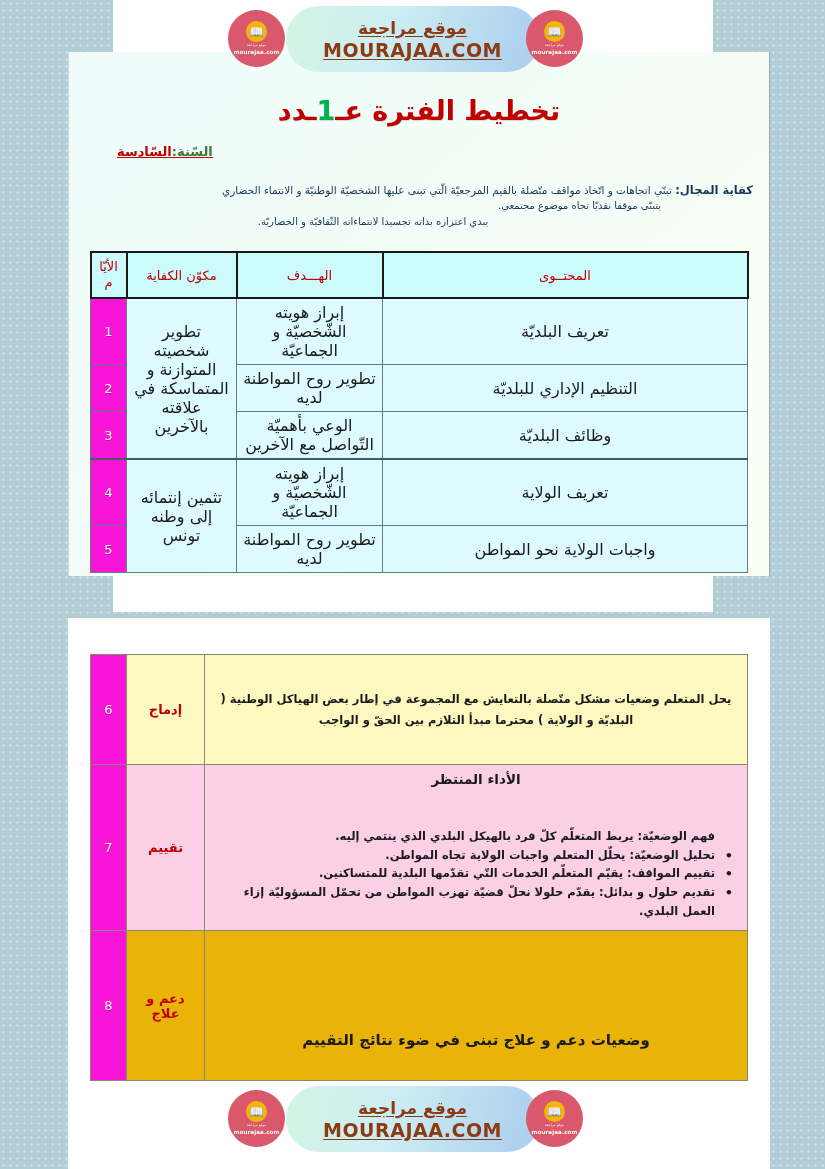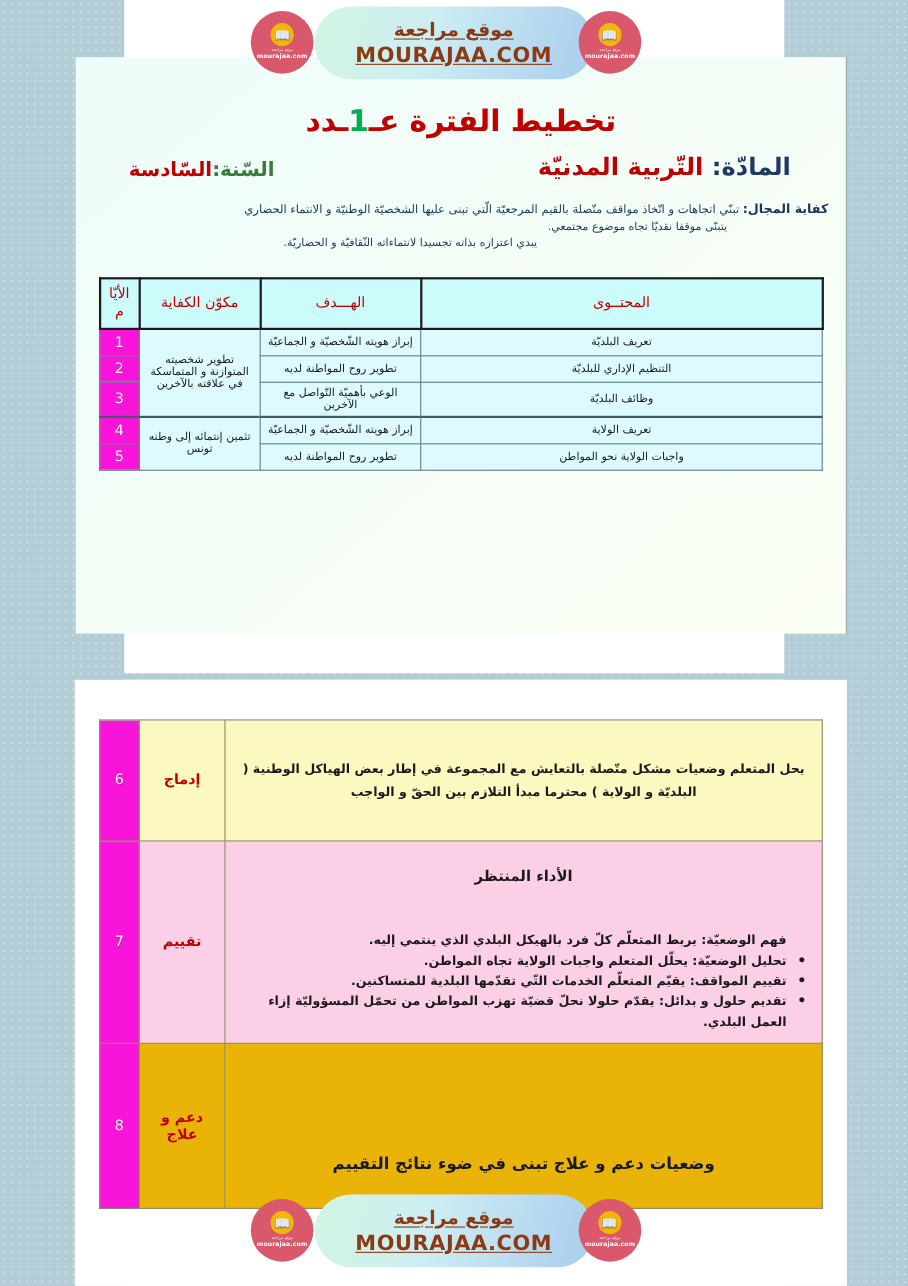--- a/index.html
+++ b/index.html
@@ -74,23 +74,24 @@
     top: 0;
     font-size: 22px;
     font-weight: bold;
     color: #c00000;
   }
   .subject .label { color: #1f3864; }
   .year {
     position: absolute;
     left: 36px;
     top: 4px;
-    font-size: 18px;
+    font-size: 13px;
     font-weight: bold;
     color: #c00000;
+    text-decoration: underline;
   }
   .year .label { color: #3a7a3a; }
 
   
   .competency {
     margin-top: 6px;
     padding: 0 4px;
     color: #17365d;
   }
   .comp-row { font-size: 10.5px; line-height: 1.45; }
@@ -117,21 +118,21 @@
     background: #ccfbfb;
     color: #c00000;
     font-size: 13px;
     font-weight: normal;
     height: 46px;
     border: 2px solid #1a1a1a;
   }
   .tbl tbody td {
     background: #ddfaff;
     color: #1a1a1a;
-    font-size: 10px;
+    font-size: 16px;
   }
   .col-num     { width: 36px; }
   .col-comp    { width: 110px; }
   .col-goal    { width: 146px; }
   .col-content { width: 365px; }
 
   .cell-num {
     background: #f914d9 !important;
     color: #ffffff !important;
     font-size: 13px !important;
@@ -318,24 +319,20 @@
 
 <div class="sheet" id="sheet-one"></div>
 
 <div class="doc-body">
 
   <div class="main-title">
     <span>تخطيط الفترة عـ</span><span class="num">1</span><span>ـدد</span>
   </div>
 
   <div class="subject-line">
-    <div class="subject">
-      <span class="label">المادّة:</span>
-      <span>التّربية المدنيّة</span>
-    </div>
     <div class="year">
       <span class="label">السّنة:</span><span>السّادسة</span>
     </div>
   </div>
 
   <div class="competency">
     <div class="comp-row comp-main">
       <span class="k">كفاية المجال:</span>
       <span>تبنّي اتجاهات و اتّخاذ مواقف متّصلة بالقيم المرجعيّة الّتي تبنى عليها الشخصيّة الوطنيّة و الانتماء الحضاري</span>
     </div>
@@ -405,21 +402,21 @@
     <tbody>
       <tr class="row-integration">
         <td style="height:110px;">
           <div class="integration-text">يحل المتعلم وضعيات مشكل متّصلة بالتعايش مع المجموعة في إطار بعض الهياكل الوطنية ( البلديّة و الولاية ) محترما مبدأ التلازم بين الحقّ و الواجب</div>
         </td>
         <td class="t2-lbl-cell">إدماج</td>
         <td class="t2-num-cell">6</td>
       </tr>
 
       <tr class="row-assess">
-        <td style="height:139px; padding:24px 14px 10px 14px;">
+        <td style="height:139px; padding:6px 14px 10px 14px;">
           <div class="assess-title">الأداء المنتظر</div>
           <ul class="assess-list">
             <li class="first">فهم الوضعيّة: يربط المتعلّم كلّ فرد بالهيكل البلدي الذي ينتمي إليه.</li>
             <li class="bulleted">تحليل الوضعيّة: يحلّل المتعلم واجبات الولاية تجاه المواطن.</li>
             <li class="bulleted">تقييم المواقف: يقيّم المتعلّم الخدمات التّي تقدّمها البلدية للمتساكنين.</li>
             <li class="bulleted">تقديم حلول و بدائل: يقدّم حلولا نحلّ قضيّة تهزب المواطن من تحمّل المسؤوليّة إزاء العمل البلدي.</li>
           </ul>
         </td>
         <td class="t2-lbl-cell">تقييم</td>
         <td class="t2-num-cell">7</td>

